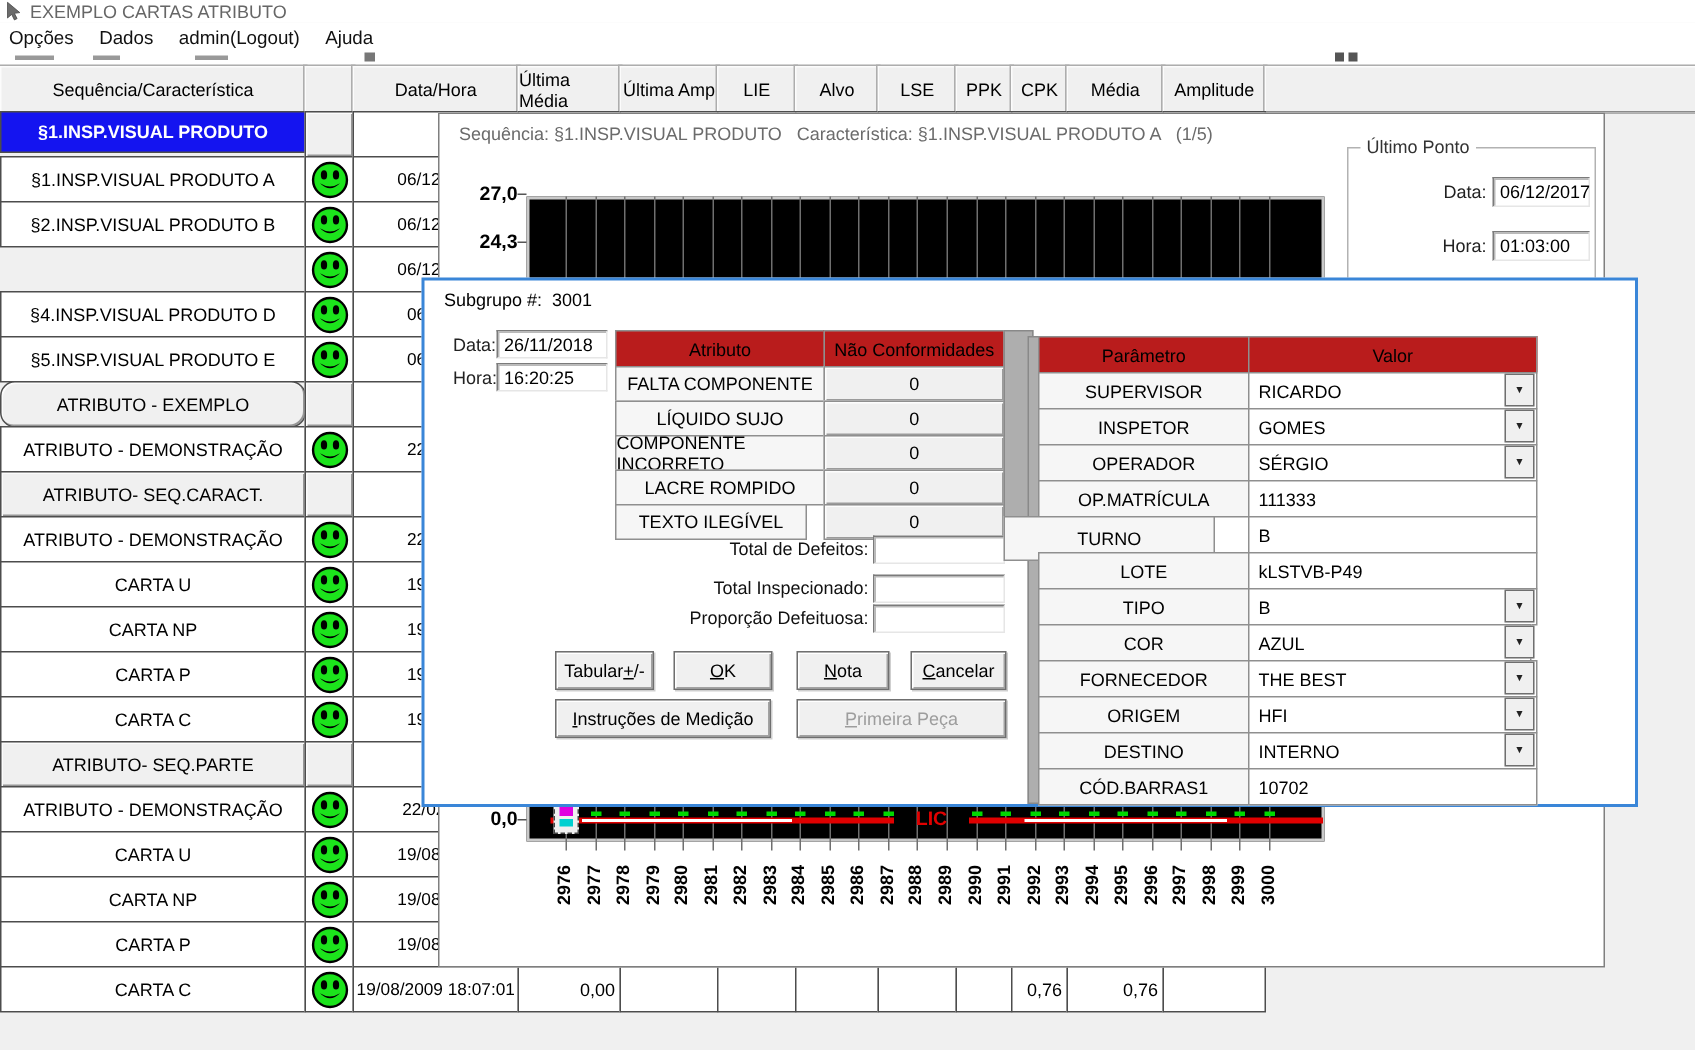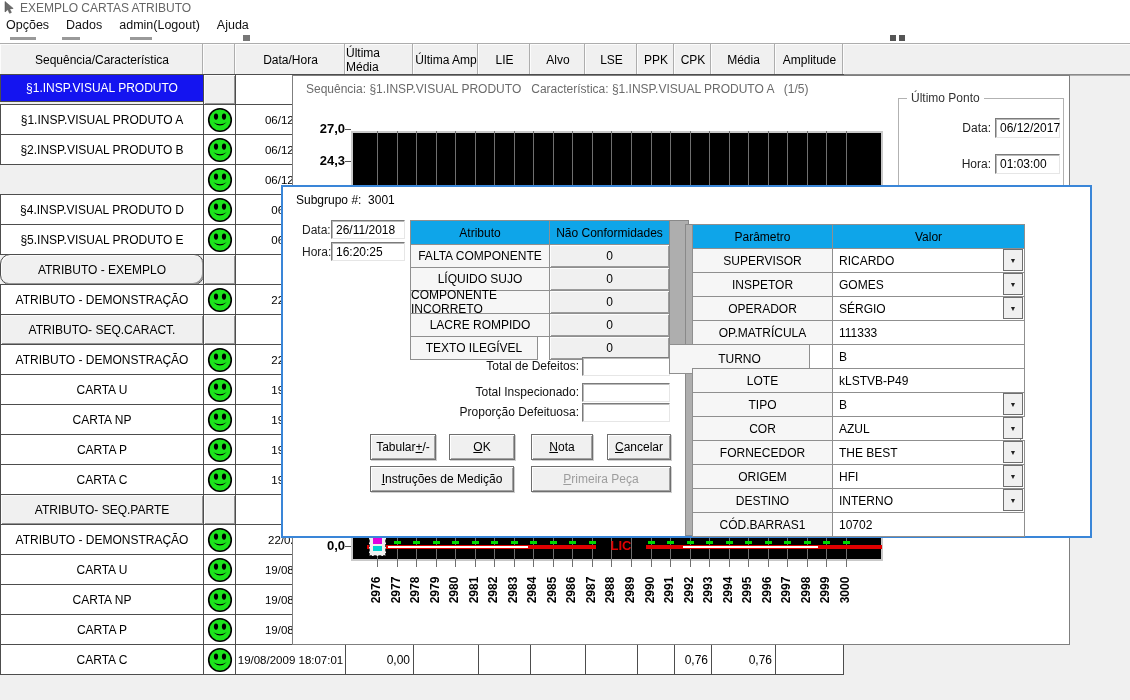--- a/index.html
+++ b/index.html
@@ -61,21 +61,21 @@
   .up-input { position:absolute; left:96px; width:65px; height:20px; }
 
   
   #dialog { position:absolute; left:281px; top:185px; width:811px; height:353px; background:#fff;
             border:2px solid #3a86d8; z-index:10; }
   #dlg-title { position:absolute; left:13px; top:6px; font-size:12px; white-space:pre; }
   .dlg-label { position:absolute; color:#222; }
   .dlg-input { position:absolute; height:19px; }
   .grid-cell { position:absolute; border:1px solid #8f8f8f; display:flex; align-items:center;
                justify-content:center; font-size:12px; background:#fff; }
-  .grid-hdr { background:#0ea5e9; }
+  .grid-hdr { background:#b91c1c; }
   .grid-name { background:#f6f6f6; }
   .grid-val-raised { background:#f0f0f0; box-shadow:inset 1px 1px 0 #fdfdfd, inset -1px -1px 0 #9b9b9b; }
   .grid-val-text { justify-content:flex-start; padding-left:6px; }
   .scrollbar { position:absolute; background:#aeaeae; border:1px solid #898989; }
   .tot-label { position:absolute; left:110px; width:186px; text-align:right; line-height:19px; color:#111; }
   .tot-input { position:absolute; left:299px; width:88px; height:19px; }
   .btn { position:absolute; height:26px; background:#f0f0f0; border:1px solid #6f6f6f;
          box-shadow:inset 1px 1px 0 #ffffff, inset -1px -1px 0 #a2a2a2, 1px 1px 0 #cfcfcf;
          display:flex; align-items:center; justify-content:center; font-size:12px; cursor:default; }
   .btn.disabled { color:#9d9d9d; }
@@ -120,21 +120,21 @@
       <div class="hdr-cell" style="left: 530px; width: 56px;">Alvo</div>
       <div class="hdr-cell" style="left: 585px; width: 53px;">LSE</div>
       <div class="hdr-cell" style="left: 637px; width: 38px;">PPK</div>
       <div class="hdr-cell" style="left: 674px; width: 38px;">CPK</div>
       <div class="hdr-cell" style="left: 711px; width: 65px;">Média</div>
       <div class="hdr-cell" style="left: 775px; width: 69px;">Amplitude</div>
       <div class="hdr-cell" style="left: 843px; width: 289px;"></div>
     </div>
   <div id="rows-layer">
       <div style="position: absolute; left: 0px; top: 74px; width: 1130px; height: 31px;">
-        <div class="cell selected-cell" style="left: 0px; top: 0px; width: 204px; height: 28px;">§1.INSP.VISUAL PRODUTO</div>
+        <div class="cell selected-cell" style="left: 0px; top: 0px; width: 204px; height: 28px; font-weight: bold;">§1.INSP.VISUAL PRODUTO</div>
         <div class="cell section-cell" style="left: 203px; top: 0px; width: 33px; height: 31px;"></div>
         <div class="cell date-cell" style="left: 235px; top: 0px; width: 111px; height: 31px;"></div>
         <div class="cell" style="left: 345px; top: 0px; width: 69px; height: 31px;"></div>
         <div class="cell" style="left: 413px; top: 0px; width: 66px; height: 31px;"></div>
         <div class="cell" style="left: 478px; top: 0px; width: 53px; height: 31px;"></div>
         <div class="cell" style="left: 530px; top: 0px; width: 56px; height: 31px;"></div>
         <div class="cell" style="left: 585px; top: 0px; width: 53px; height: 31px;"></div>
         <div class="cell" style="left: 637px; top: 0px; width: 38px; height: 31px;"></div>
         <div class="cell" style="left: 674px; top: 0px; width: 38px; height: 31px;"></div>
         <div class="cell" style="left: 711px; top: 0px; width: 65px; height: 31px;"></div>

